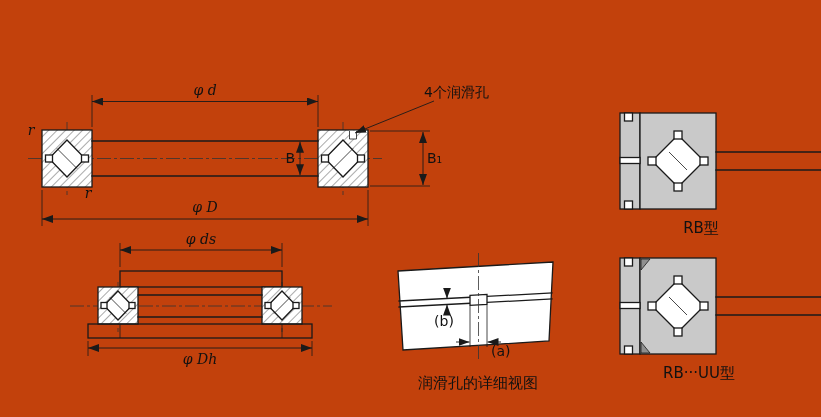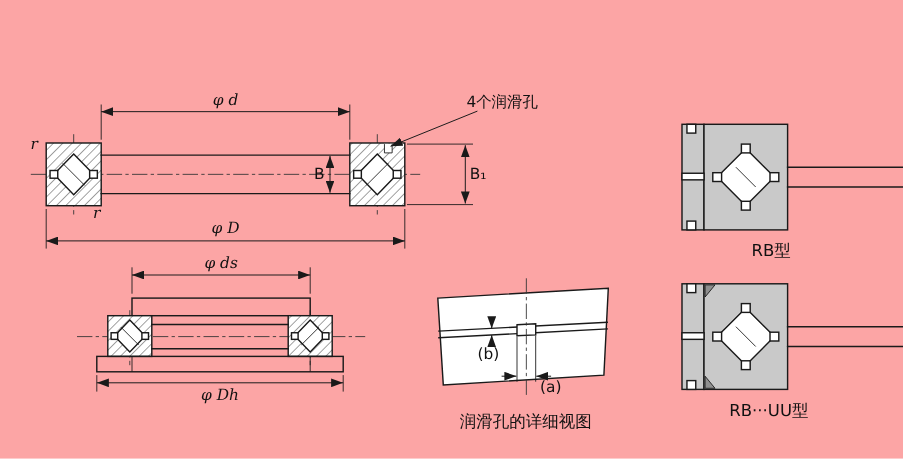--- a/index.html
+++ b/index.html
@@ -1,16 +1,16 @@
 <!DOCTYPE html>
 <html><head>
 <meta charset="utf-8">
 <style>
   html,body{margin:0;padding:0;background:#fff;}
-  .canvas{position:relative;width:821px;height:417px;background:#fca5a5;overflow:hidden;
+  .canvas{position:relative;width:821px;height:417px;background:#c2410c;overflow:hidden;
           font-family:"DejaVu Sans","Liberation Sans",sans-serif;}
   svg{display:block;}
   .ol{stroke:#1a1a1a;stroke-width:1.3;fill:none;stroke-linecap:square;}
   .olw{stroke:#1a1a1a;stroke-width:1.3;fill:#ffffff;}
   .hatched{fill:url(#hatch);stroke:#1a1a1a;stroke-width:1.3;}
   .grayfill{fill:#c9c9c9;stroke:#1a1a1a;stroke-width:1.3;}
   .cl{stroke:#333;stroke-width:0.8;stroke-dasharray:14 3 3 3;fill:none;}
   .dl{stroke:#1a1a1a;stroke-width:0.9;fill:none;}
   .el{stroke:#1a1a1a;stroke-width:0.8;fill:none;}
   .dim-text{font:14px "DejaVu Sans","Liberation Sans",sans-serif;fill:#111;}

